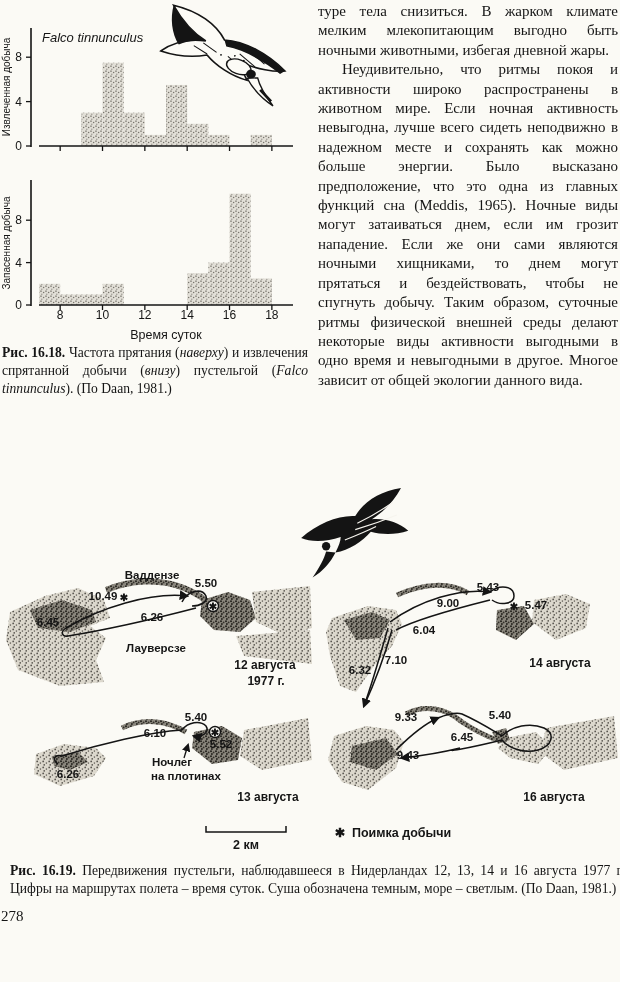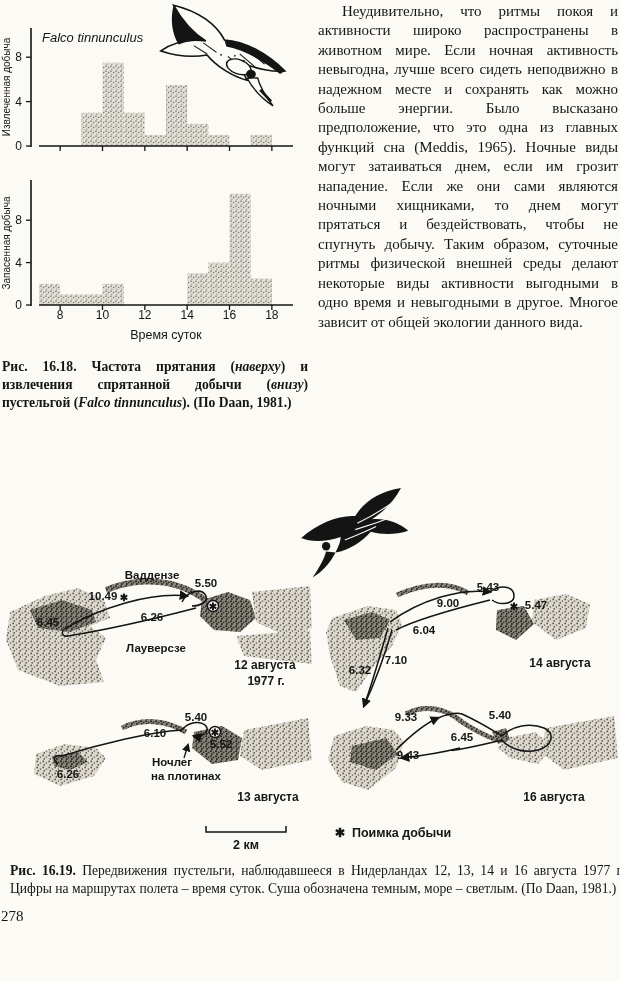--- a/index.html
+++ b/index.html
@@ -10,21 +10,21 @@
     overflow:hidden;
   }
   .abs{position:absolute;}
   #textcol{
     left:318px;top:2px;width:300px;height:452px;overflow:hidden;
     font-size:15px;line-height:19.4px;text-align:justify;
   }
   #textcol p{margin:0;text-indent:1.6em;}
   #textcol p.noindent{text-indent:0;}
   .cap{font-size:13.6px;line-height:17.8px;text-align:justify;}
-  #cap1618{left:2px;top:358px;width:306px;font-weight:bold;}
+  #cap1618{left:2px;top:344px;width:306px;}
   #cap1619{left:10px;top:862px;width:614px;}
   #pagenum{left:1px;top:908px;font-size:15px;}
   svg{position:absolute;display:block;}
   svg text{font-family:"Liberation Sans",sans-serif;fill:#151515;}
   .ct{font-size:12px;}
   .cyl{font-size:10px;}
   .cxl{font-size:12.5px;}
   .cti{font-size:13px;font-style:italic;}
   .mt{font-size:11.5px;font-weight:bold;}
   .md{font-size:12px;font-weight:bold;}
@@ -109,20 +109,21 @@
     <text x="187.19" y="319" text-anchor="middle" class="ct">14</text>
     <path d="M229.53000000000003 305 v5" stroke="#141414" stroke-width="1.3"></path>
     <text x="229.53000000000003" y="319" text-anchor="middle" class="ct">16</text>
     <path d="M271.87 305 v5" stroke="#141414" stroke-width="1.3"></path>
     <text x="271.87" y="319" text-anchor="middle" class="ct">18</text>
     <text x="10" y="243" text-anchor="middle" class="cyl" transform="rotate(-90 10 243)">Запасенная добыча</text>
     <text x="166" y="339" text-anchor="middle" class="cxl">Время суток</text>
   </svg>
 
 <div id="textcol" class="abs">
+  <p class="noindent">туре тела снизиться. В жарком климате мелким млекопитающим выгодно быть ночными животными, избегая дневной жары.</p>
   <p>Неудивительно, что ритмы покоя и активности широко распространены в животном мире. Если ночная активность невыгодна, лучше всего сидеть неподвижно в надежном месте и сохранять как можно больше энергии. Было высказано предположение, что это одна из главных функций сна (Meddis, 1965). Ночные виды могут затаиваться днем, если им грозит нападение. Если же они сами являются ночными хищниками, то днем могут прятаться и бездействовать, чтобы не спугнуть добычу. Таким образом, суточные ритмы физической внешней среды делают некоторые виды активности выгодными в одно время и невыгодными в другое. Многое зависит от общей экологии данного вида.</p>
 </div>
 
 <div id="cap1618" class="cap abs">
   <b>Рис. 16.18.</b><span> Частота прятания (</span><i>наверху</i><span>) и извлечения спрятанной добычи (</span><i>внизу</i><span>) пустельгой (</span><i>Falco tinnunculus</i><span>). (По Daan, 1981.)</span>
 </div>
 
 <svg id="maps-svg" style="left:0;top:460px" width="620" height="400" viewBox="0 0 620 400">
   <defs>
     <pattern id="stipA" width="6" height="6" patternUnits="userSpaceOnUse">

